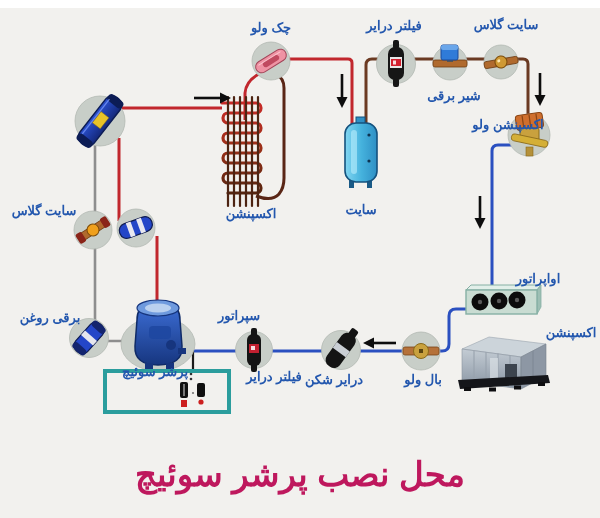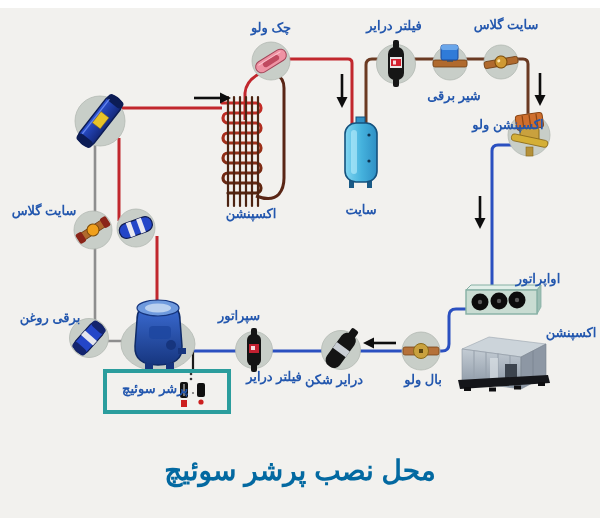--- a/index.html
+++ b/index.html
@@ -9,21 +9,21 @@
     font-family:Liberation Sans, sans-serif;
     margin-top:8px;
   }
   .scene svg{position:absolute;left:0;top:0;}
   .lbl{
     position:absolute;color:#2357ae;font-weight:bold;font-size:13px;
     line-height:1.1;text-align:center;direction:rtl;white-space:nowrap;
   }
   .title{
     position:absolute;left:0;top:446px;width:600px;text-align:center;
-    color:#0369a1;font-weight:bold;font-size:28px;direction:rtl;
+    color:#be185d;font-weight:bold;font-size:34px;direction:rtl;
   }
   .ps-box{
     position:absolute;left:103px;top:361px;width:128px;height:45px;
     border:4px solid #2b9d9d;box-sizing:border-box;background:transparent;
   }
 </style>
 </head>
 <body>
 
 <div class="scene">
@@ -310,17 +310,17 @@
   <div class="lbl" style="left:338px;top:195px;width:46px">سایت</div>
   <div class="lbl" style="left:507px;top:264px;width:62px">اواپراتور</div>
   <div class="lbl" style="left:16px;top:303px;width:68px">برقی روغن</div>
   <div class="lbl" style="left:208px;top:301px;width:62px">سپراتور</div>
   <div class="lbl" style="left:541px;top:318px;width:60px">اکسپنشن</div>
   <div class="lbl" style="left:241px;top:362px;width:66px">فیلتر درایر</div>
   <div class="lbl" style="left:300px;top:365px;width:68px">درایر شکن</div>
   <div class="lbl" style="left:397px;top:365px;width:52px">بال ولو</div>
 
   <div class="ps-box"></div>
-  <div class="lbl" style="left:107px;top:374px;width:96px">پرشر سوئیچ</div>
+  <div class="lbl" style="left:107px;top:357px;width:96px">پرشر سوئیچ</div>
 
   <div class="title">محل نصب پرشر سوئیچ</div>
 
 </div>
 
 </body></html>

